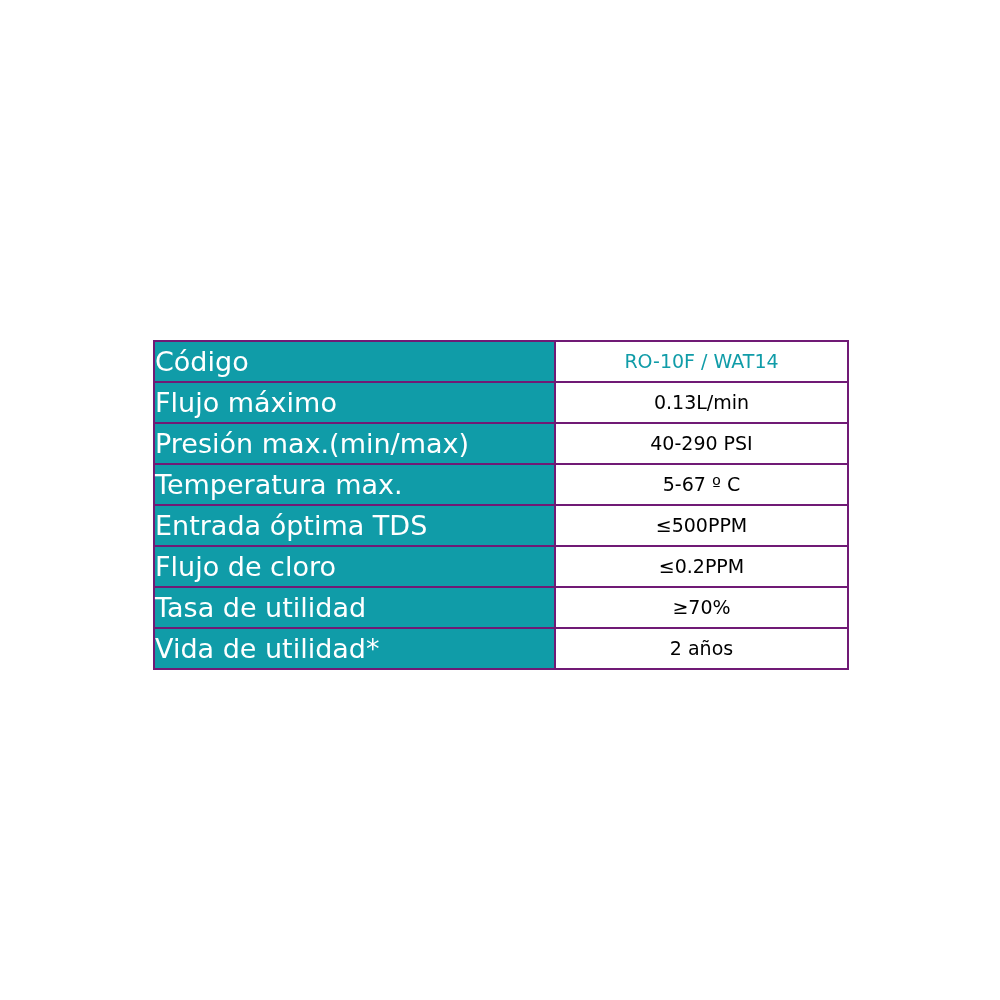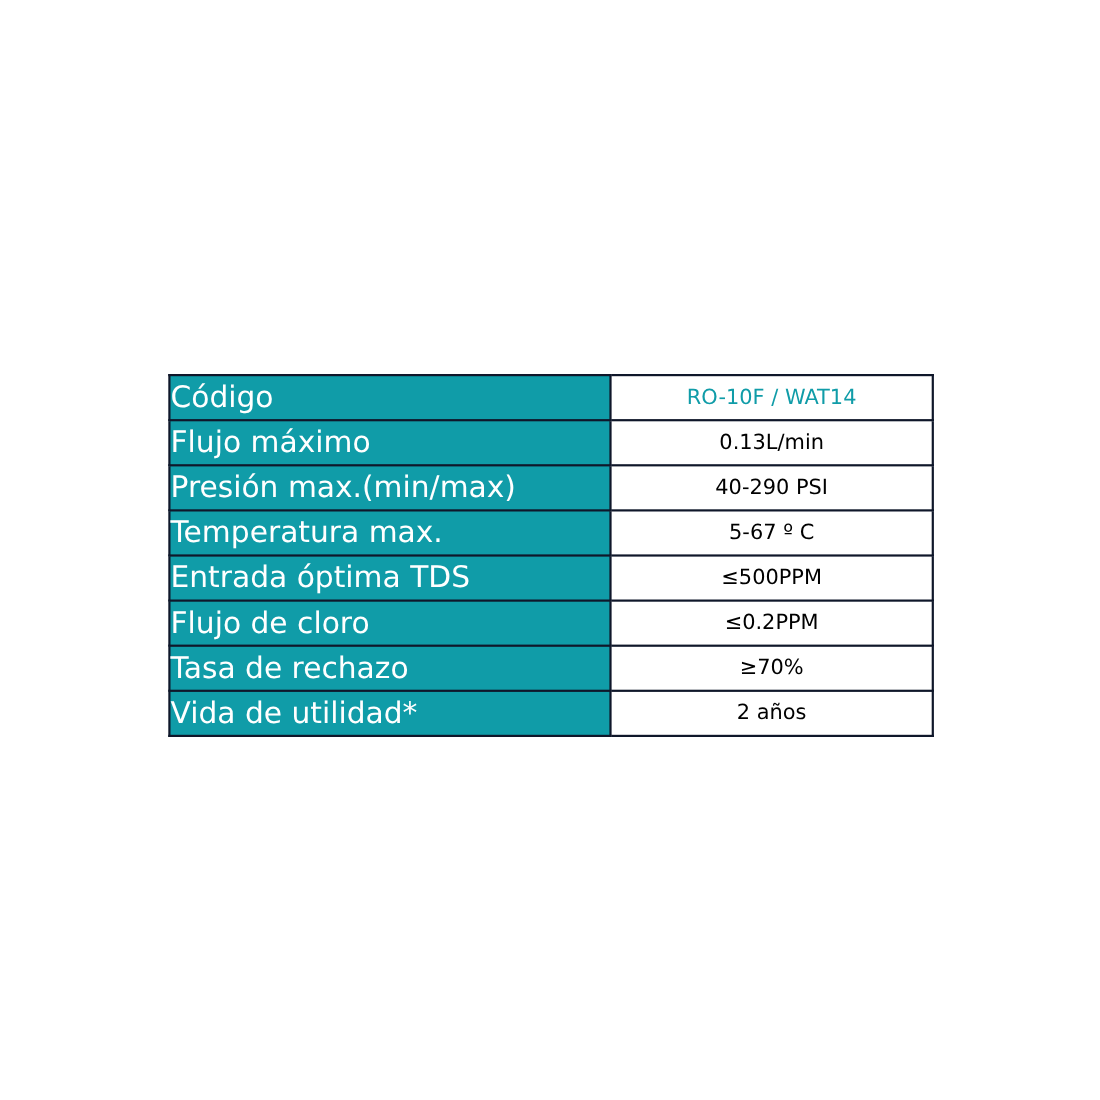--- a/index.html
+++ b/index.html
@@ -24,21 +24,21 @@
     left: 153px;
     top: 340px;
     width: 694px;
   }
   table.spec-table {
     border-collapse: collapse;
     width: 694px;
     table-layout: fixed;
   }
   table.spec-table td {
-    border: 2px solid #0f172a;
+    border: 2px solid #701a75;
     height: 39px;
     padding: 0 0 0 0;
     vertical-align: middle;
     line-height: 1;
   }
   td.label-cell {
     width: 399px;
     background: #109ca8;
     color: #ffffff;
     font-size: 27px;
@@ -83,21 +83,21 @@
         </tr>
         <tr>
           <td class="label-cell">Entrada óptima TDS</td>
           <td class="value-cell">≤500PPM</td>
         </tr>
         <tr>
           <td class="label-cell">Flujo de cloro</td>
           <td class="value-cell">≤0.2PPM</td>
         </tr>
         <tr>
-          <td class="label-cell">Tasa de rechazo</td>
+          <td class="label-cell">Tasa de utilidad</td>
           <td class="value-cell">≥70%</td>
         </tr>
         <tr>
           <td class="label-cell">Vida de utilidad*</td>
           <td class="value-cell">2 años</td>
         </tr>
       </tbody>
     </table>
   </div>
 </div>

